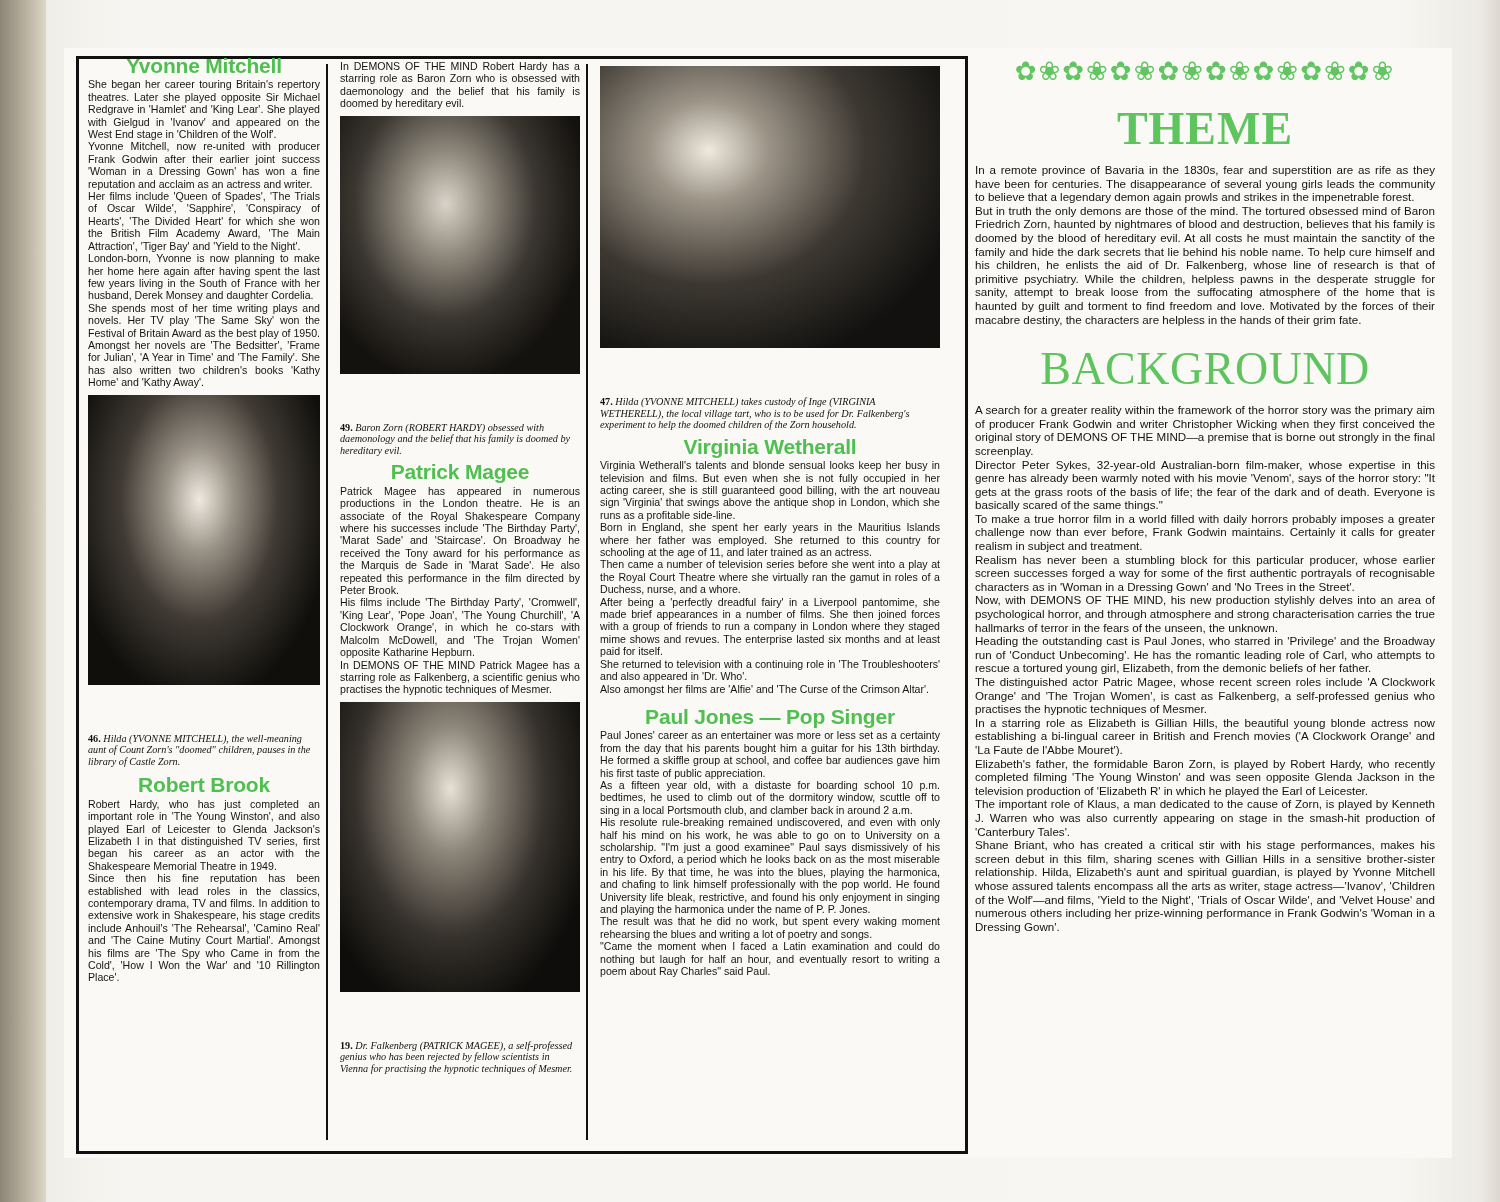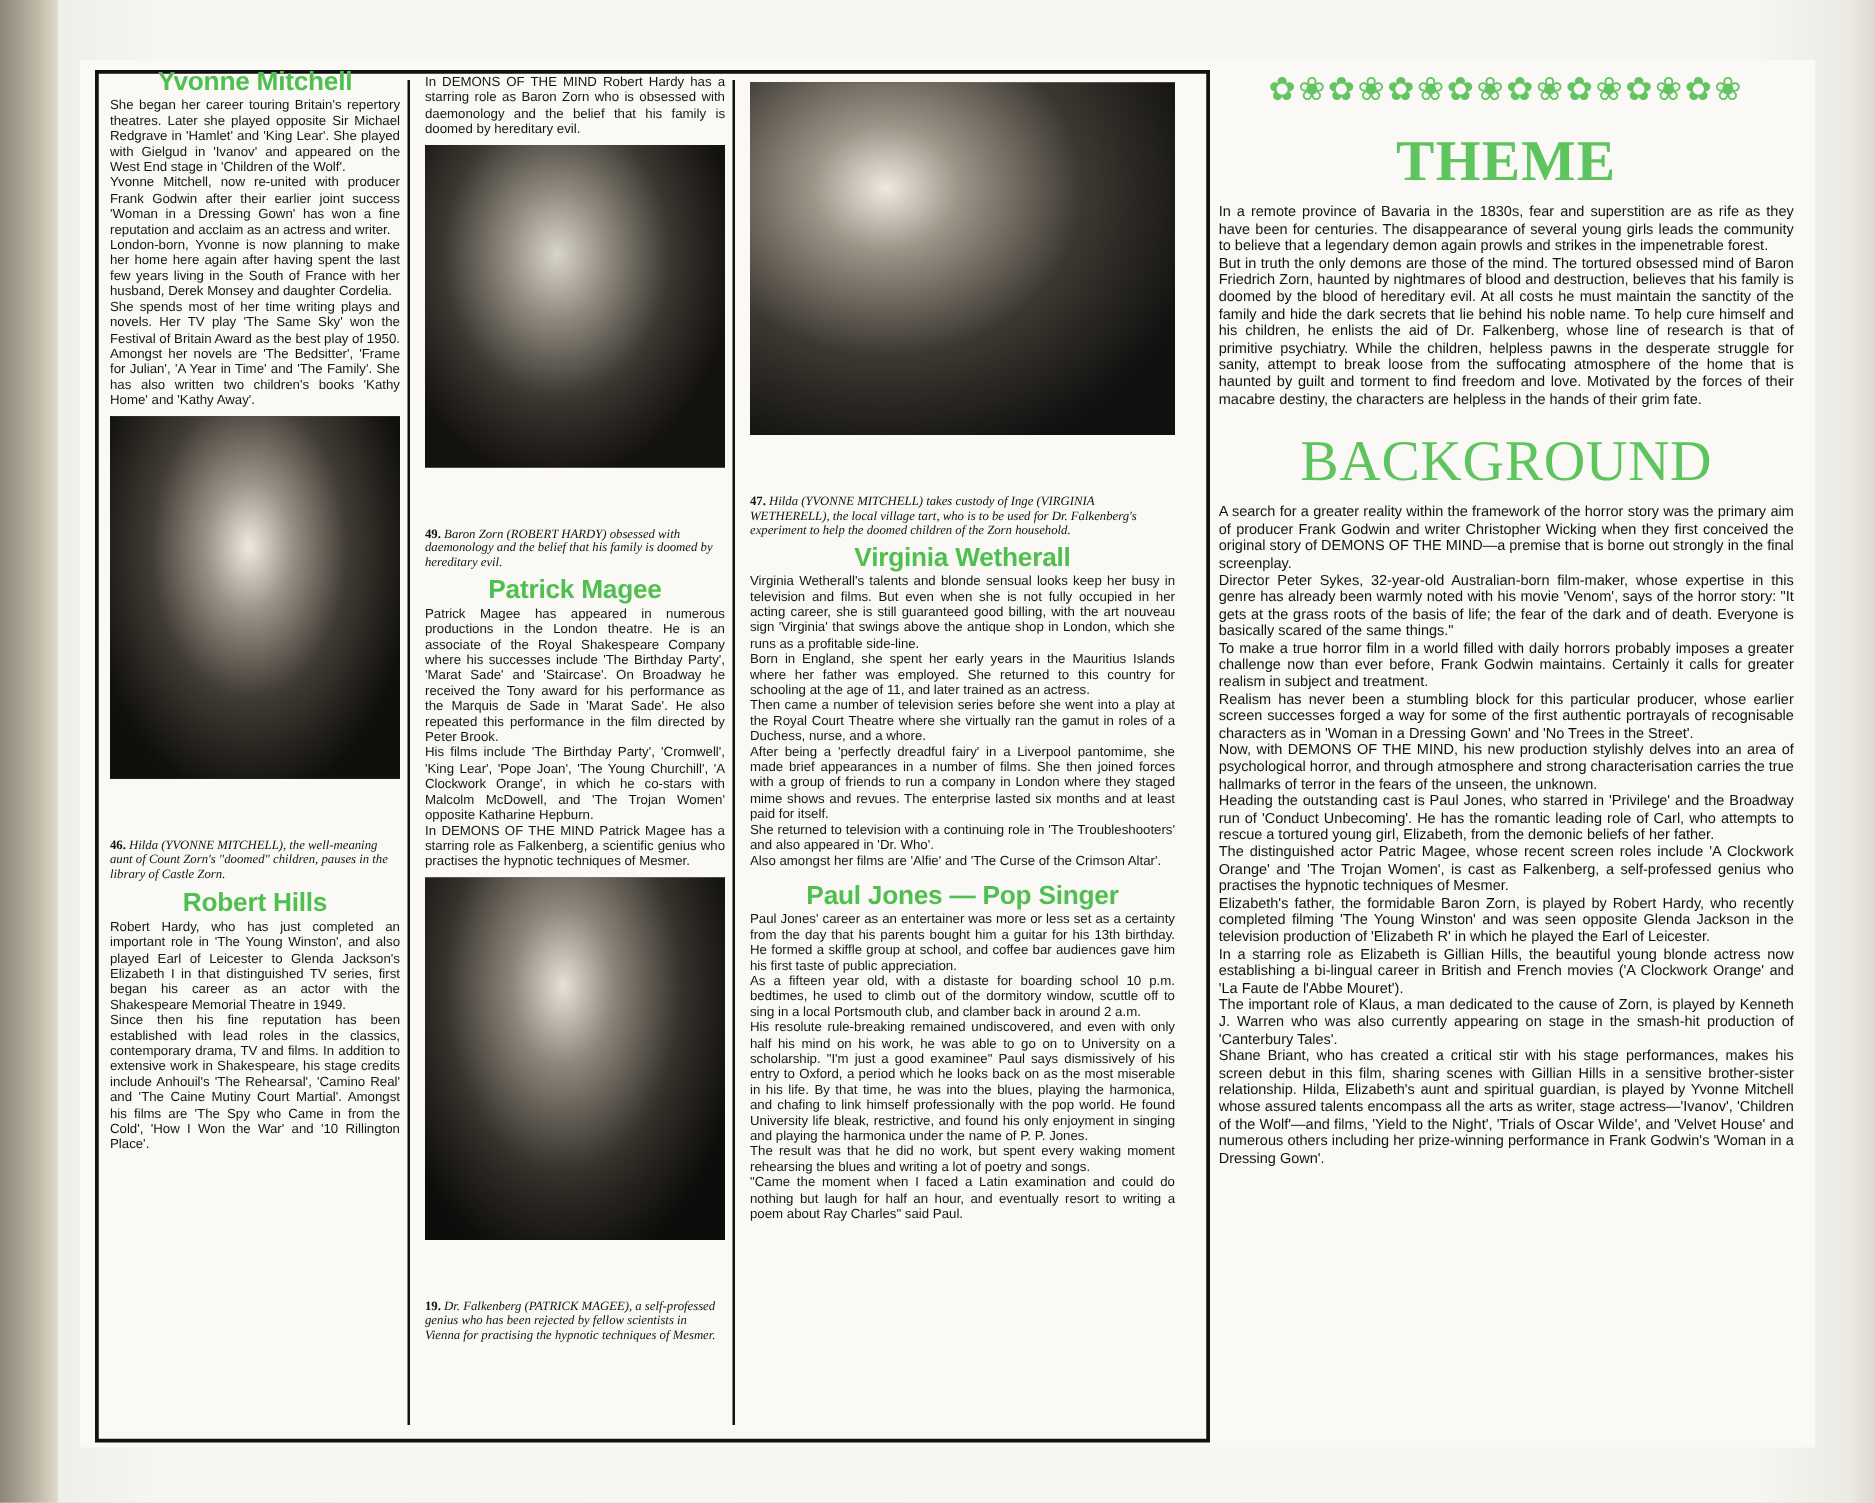--- a/index.html
+++ b/index.html
@@ -140,29 +140,30 @@
 
   <div class="cols">
     <div class="vrule v1"></div>
     <div class="vrule v2"></div>
 
     <div class="col col1">
       <h2 class="head">Yvonne Mitchell</h2>
       <div class="body">
         <p>She began her career touring Britain's repertory theatres. Later she played opposite Sir Michael Redgrave in 'Hamlet' and 'King Lear'. She played with Gielgud in 'Ivanov' and appeared on the West End stage in 'Children of the Wolf'.</p>
         <p>Yvonne Mitchell, now re-united with producer Frank Godwin after their earlier joint success 'Woman in a Dressing Gown' has won a fine reputation and acclaim as an actress and writer.</p>
+        <p>Her films include 'Queen of Spades', 'The Trials of Oscar Wilde', 'Sapphire', 'Conspiracy of Hearts', 'The Divided Heart' for which she won the British Film Academy Award, 'The Main Attraction', 'Tiger Bay' and 'Yield to the Night'.</p>
         <p>London-born, Yvonne is now planning to make her home here again after having spent the last few years living in the South of France with her husband, Derek Monsey and daughter Cordelia.</p>
         <p>She spends most of her time writing plays and novels. Her TV play 'The Same Sky' won the Festival of Britain Award as the best play of 1950. Amongst her novels are 'The Bedsitter', 'Frame for Julian', 'A Year in Time' and 'The Family'. She has also written two children's books 'Kathy Home' and 'Kathy Away'.</p>
       </div>
       <div class="photo ph-mitchell"></div>
       <div class="caption">
         <b>46.</b>
         <span>Hilda (YVONNE MITCHELL), the well-meaning aunt of Count Zorn's "doomed" children, pauses in the library of Castle Zorn.</span>
       </div>
-      <h2 class="head" style="margin-top:12px">Robert Hills</h2>
+      <h2 class="head" style="margin-top:12px">Robert Brook</h2>
       <div class="body">
         <p>Robert Hardy, who has just completed an important role in 'The Young Winston', and also played Earl of Leicester to Glenda Jackson's Elizabeth I in that distinguished TV series, first began his career as an actor with the Shakespeare Memorial Theatre in 1949.</p>
         <p>Since then his fine reputation has been established with lead roles in the classics, contemporary drama, TV and films. In addition to extensive work in Shakespeare, his stage credits include Anhouil's 'The Rehearsal', 'Camino Real' and 'The Caine Mutiny Court Martial'. Amongst his films are 'The Spy who Came in from the Cold', 'How I Won the War' and '10 Rillington Place'.</p>
       </div>
     </div>
 
     <div class="col col2">
       <div class="body">
         <p>In DEMONS OF THE MIND Robert Hardy has a starring role as Baron Zorn who is obsessed with daemonology and the belief that his family is doomed by hereditary evil.</p>
       </div>
@@ -219,19 +220,19 @@
     </div>
     <div class="bg-title">BACKGROUND</div>
     <div class="rtext">
       <p>A search for a greater reality within the framework of the horror story was the primary aim of producer Frank Godwin and writer Christopher Wicking when they first conceived the original story of DEMONS OF THE MIND—a premise that is borne out strongly in the final screenplay.</p>
       <p>Director Peter Sykes, 32-year-old Australian-born film-maker, whose expertise in this genre has already been warmly noted with his movie 'Venom', says of the horror story: "It gets at the grass roots of the basis of life; the fear of the dark and of death. Everyone is basically scared of the same things."</p>
       <p>To make a true horror film in a world filled with daily horrors probably imposes a greater challenge now than ever before, Frank Godwin maintains. Certainly it calls for greater realism in subject and treatment.</p>
       <p>Realism has never been a stumbling block for this particular producer, whose earlier screen successes forged a way for some of the first authentic portrayals of recognisable characters as in 'Woman in a Dressing Gown' and 'No Trees in the Street'.</p>
       <p>Now, with DEMONS OF THE MIND, his new production stylishly delves into an area of psychological horror, and through atmosphere and strong characterisation carries the true hallmarks of terror in the fears of the unseen, the unknown.</p>
       <p>Heading the outstanding cast is Paul Jones, who starred in 'Privilege' and the Broadway run of 'Conduct Unbecoming'. He has the romantic leading role of Carl, who attempts to rescue a tortured young girl, Elizabeth, from the demonic beliefs of her father.</p>
       <p>The distinguished actor Patric Magee, whose recent screen roles include 'A Clockwork Orange' and 'The Trojan Women', is cast as Falkenberg, a self-professed genius who practises the hypnotic techniques of Mesmer.</p>
+      <p>In a starring role as Elizabeth is Gillian Hills, the beautiful young blonde actress now establishing a bi-lingual career in British and French movies ('A Clockwork Orange' and 'La Faute de l'Abbe Mouret').</p>
       <p>Elizabeth's father, the formidable Baron Zorn, is played by Robert Hardy, who recently completed filming 'The Young Winston' and was seen opposite Glenda Jackson in the television production of 'Elizabeth R' in which he played the Earl of Leicester.</p>
-      <p>In a starring role as Elizabeth is Gillian Hills, the beautiful young blonde actress now establishing a bi-lingual career in British and French movies ('A Clockwork Orange' and 'La Faute de l'Abbe Mouret').</p>
       <p>The important role of Klaus, a man dedicated to the cause of Zorn, is played by Kenneth J. Warren who was also currently appearing on stage in the smash-hit production of 'Canterbury Tales'.</p>
       <p>Shane Briant, who has created a critical stir with his stage performances, makes his screen debut in this film, sharing scenes with Gillian Hills in a sensitive brother-sister relationship. Hilda, Elizabeth's aunt and spiritual guardian, is played by Yvonne Mitchell whose assured talents encompass all the arts as writer, stage actress—'Ivanov', 'Children of the Wolf'—and films, 'Yield to the Night', 'Trials of Oscar Wilde', and 'Velvet House' and numerous others including her prize-winning performance in Frank Godwin's 'Woman in a Dressing Gown'.</p>
     </div>
   </div>
 </div>
 
 </body></html>

